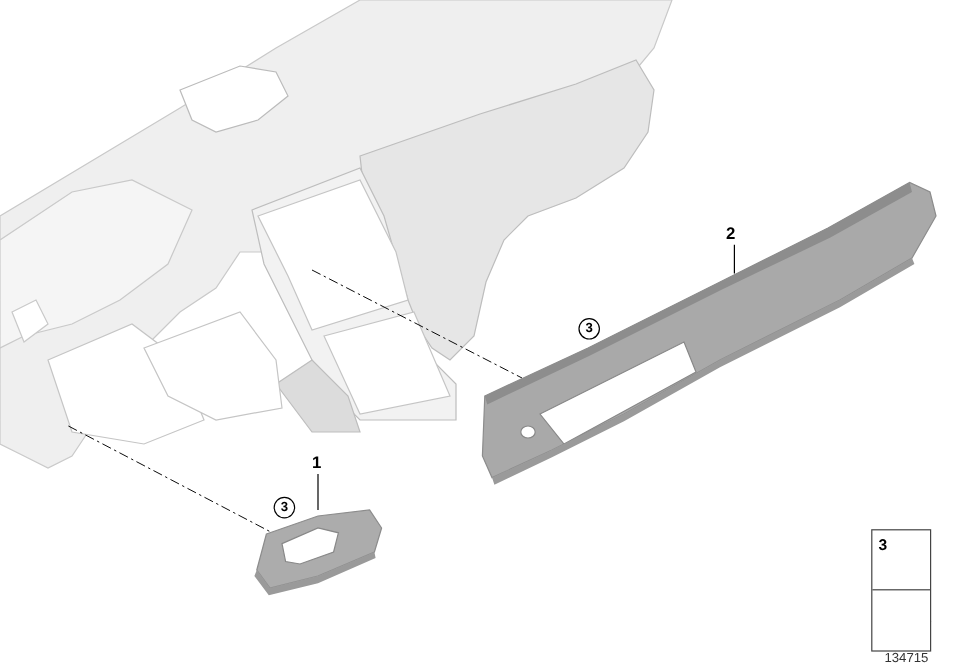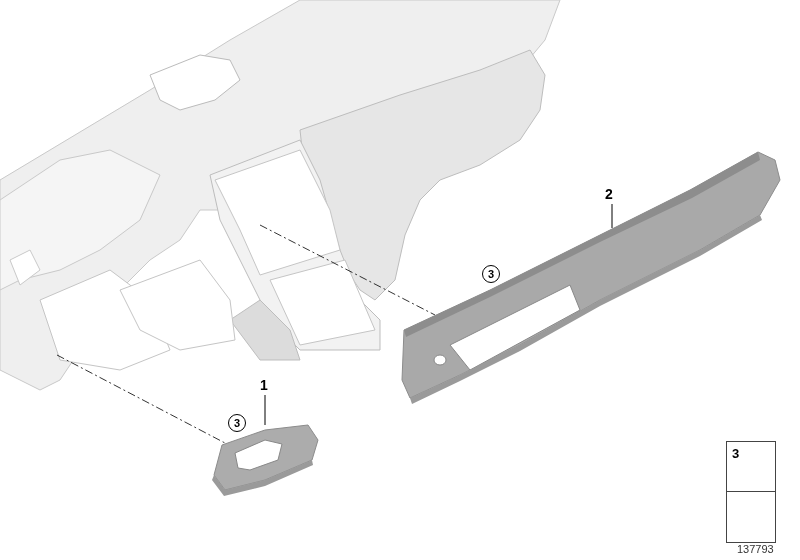--- a/index.html
+++ b/index.html
@@ -74,14 +74,14 @@
   <span class="label" style="left:260px;top:377px;">1</span>
   <span class="circ" style="left:482px;top:265px;">3</span>
   <span class="circ" style="left:228px;top:414px;">3</span>
 
   <div class="legend">
     <div class="cell top">
       <span class="num">3</span>
     </div>
     <div class="cell bot"></div>
   </div>
-  <span class="diagnum">137793</span>
+  <span class="diagnum">134715</span>
 </div>
 
 </body></html>

